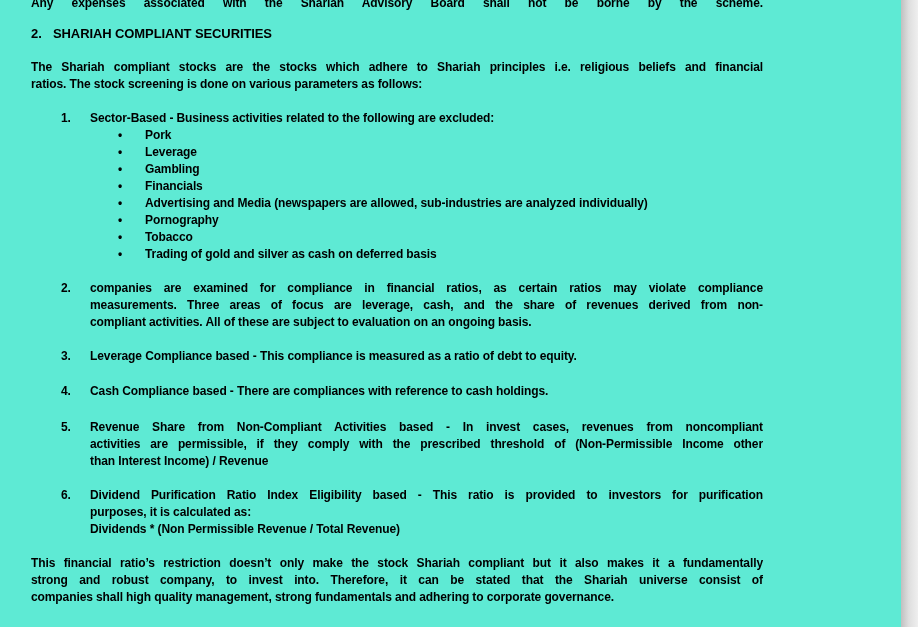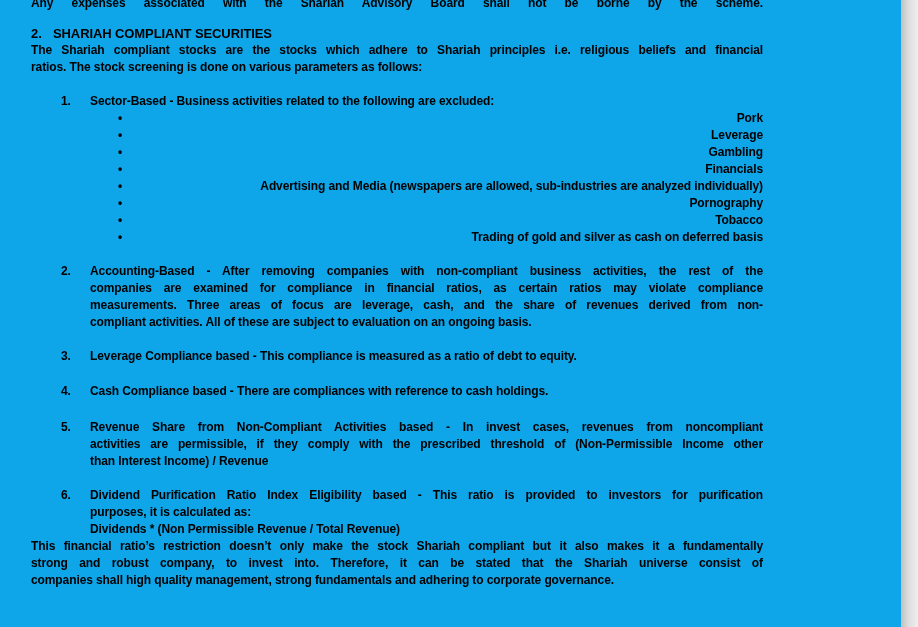--- a/index.html
+++ b/index.html
@@ -1,20 +1,20 @@
 <!DOCTYPE html>
 <html><head>
 <meta charset="utf-8">
 <style>
   html, body { margin: 0; padding: 0; background: #ffffff; }
   .page {
     position: relative;
     width: 918px;
     height: 627px;
-    background: #0ea5e9;
+    background: #5eead4;
     overflow: hidden;
     font-family: "Liberation Sans", sans-serif;
     font-weight: bold;
     color: #000000;
   }
   .content {
     position: absolute;
     left: 31px;
     top: -5px;
     width: 732px;
@@ -25,29 +25,29 @@
   .line { min-height: 17px; }
   
   .jline { text-align: justify; text-align-last: justify; }
   .heading {
     display: flex;
     margin-top: 13px;
     font-size: 13px;
     line-height: 17px;
   }
   .heading .hnum { width: 22px; flex: none; }
-  .para { }
+  .para { margin-top: 17px; }
   .nitem { display: flex; margin-top: 17px; }
   .nitem.mt18 { margin-top: 18px; }
   .nitem.mt19 { margin-top: 19px; }
   .nnum { margin-left: 30px; width: 29px; flex: none; }
   .nbody { width: 673px; flex: none; }
   .brow { display: flex; }
   .bdot { margin-left: 28px; width: 27px; flex: none; }
-  .btext { flex: 1; text-align: right; }
+  .btext { flex: 1; }
   .edge-shadow {
     position: absolute;
     top: 0;
     right: 0;
     width: 17px;
     height: 627px;
     background: linear-gradient(to right, #c0c0c0 0%, #dedede 45%, #efefef 100%);
   }
 </style>
 </head>
@@ -105,21 +105,20 @@
             <span class="bdot">•</span>
             <span class="btext">Trading of gold and silver as cash on deferred basis</span>
           </div>
         </div>
       </div>
     </div>
 
     <div class="nitem">
       <span class="nnum">2.</span>
       <div class="nbody">
-        <div class="line jline">Accounting-Based - After removing companies with non-compliant business activities, the rest of the</div>
         <div class="line jline">companies are examined for compliance in financial ratios, as certain ratios may violate compliance</div>
         <div class="line jline">measurements. Three areas of focus are leverage, cash, and the share of revenues derived from non-</div>
         <div class="line">compliant activities. All of these are subject to evaluation on an ongoing basis.</div>
       </div>
     </div>
 
     <div class="nitem">
       <span class="nnum">3.</span>
       <div class="nbody">
         <div class="line">Leverage Compliance based - This compliance is measured as a ratio of debt to equity.</div>

